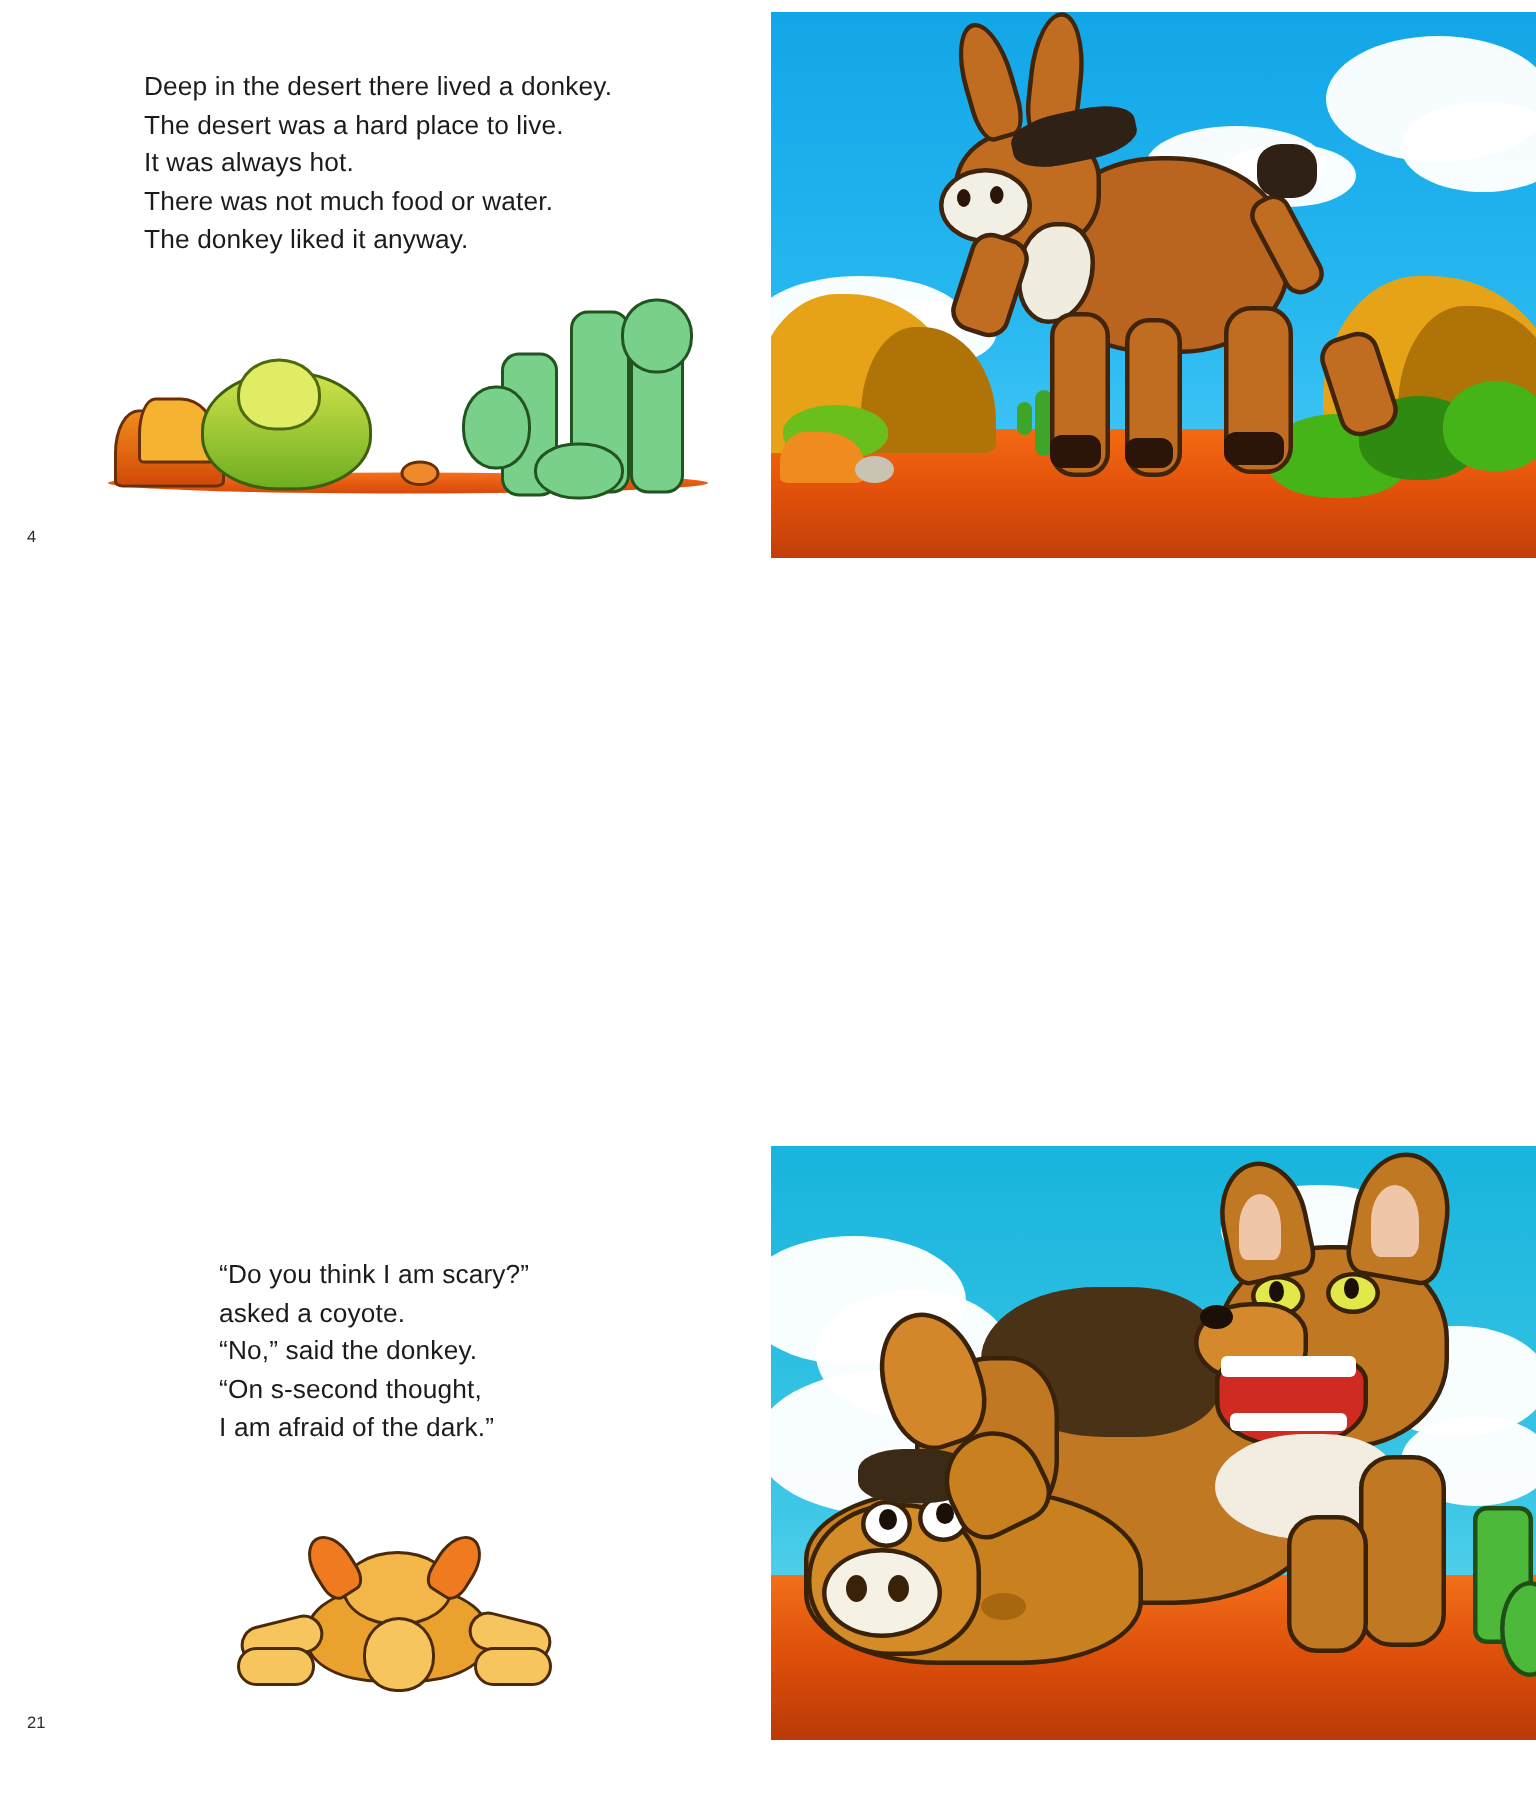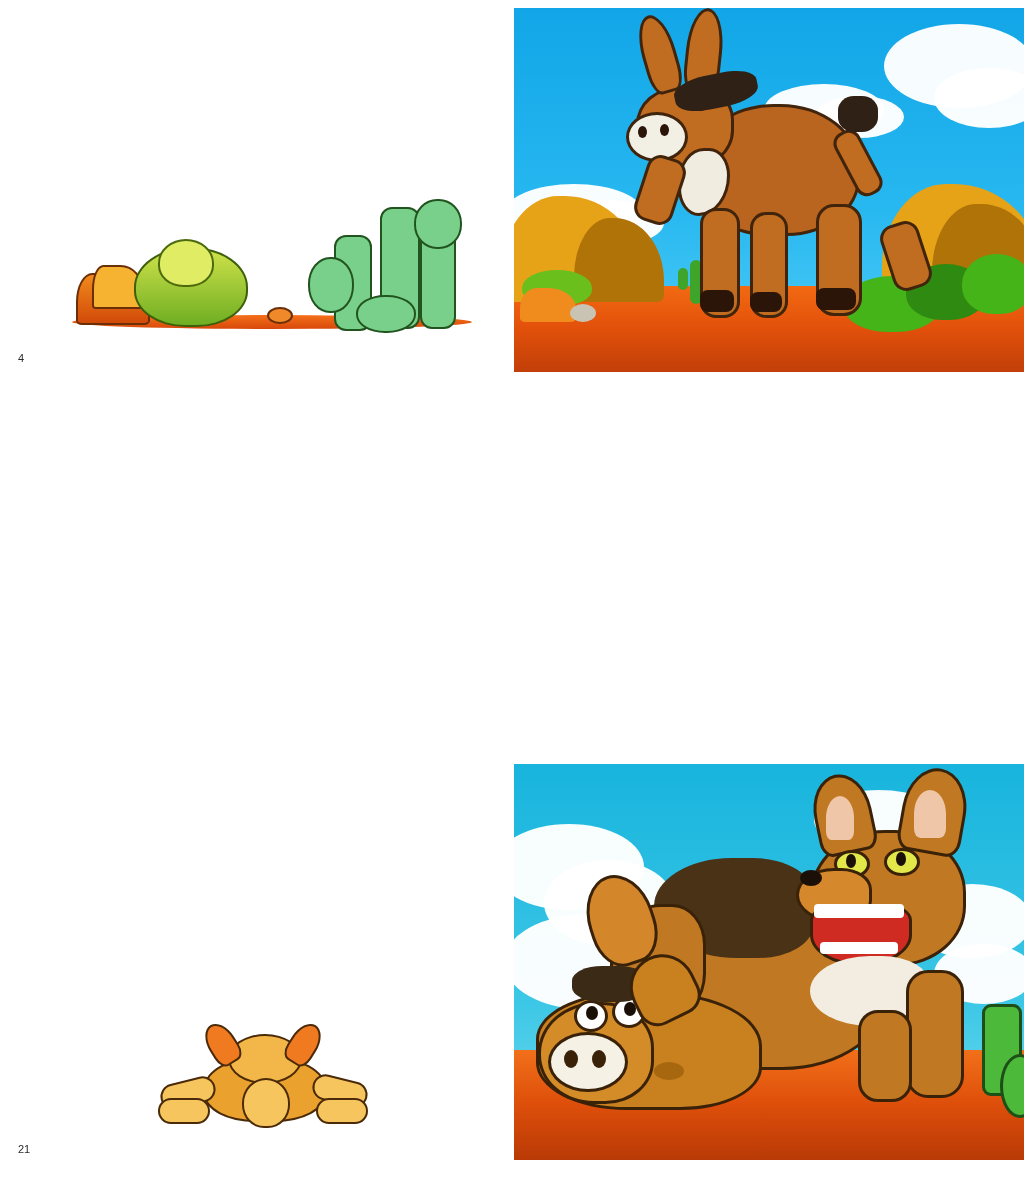--- a/index.html
+++ b/index.html
@@ -184,20 +184,25 @@
     border: 2.5px solid #4a2a08;
   }
 </style>
 </head>
 <body>
 
 <div class="page">
 
   <div class="spread" id="spread-0">
 
+    <div class="text-block" id="text-0">Deep in the desert there lived a donkey.
+The desert was a hard place to live.
+It was always hot.
+There was not much food or water.
+The donkey liked it anyway.</div>
     <div class="page-number" id="pagenum-0">4</div>
 
     <div class="vignette" id="vignette-desert">
       <div class="vig-ground"></div>
 
       <div class="vig-rock" style="left:14px; top:78px; width:70px; height:48px; background:linear-gradient(#f08a1c,#d24a09);"></div>
       <div class="vig-rock" style="left:30px; top:70px; width:48px; height:40px; background:#f6b332;"></div>
 
       <div class="vig-bush" style="left:72px; top:52px; width:110px; height:76px; background:linear-gradient(#cfe24a,#6fae22);"></div>
       <div class="vig-bush" style="left:96px; top:44px; width:52px; height:44px; background:#e0ec63; border-color:#4d6a0e;"></div>
@@ -266,20 +271,25 @@
       <div class="donkey-part" style="left:126px; top:148px; width:34px; height:62px; border-radius:14px; transform:rotate(18deg);"></div>
       <div class="donkey-part" style="left:372px; top:214px; width:34px; height:62px; border-radius:14px; transform:rotate(-18deg);"></div>
 
       <div class="donkey-part" style="left:330px; top:120px; width:22px; height:64px; border-radius:12px; transform:rotate(-28deg);"></div>
       <div class="mane" style="left:324px; top:88px; width:40px; height:36px;"></div>
     </div>
   </div>
 
   <div class="spread" id="spread-1">
 
+    <div class="text-block" id="text-1">“Do you think I am scary?”
+asked a coyote.
+“No,” said the donkey.
+“On s-second thought,
+I am afraid of the dark.”</div>
     <div class="page-number" id="pagenum-1">21</div>
 
     <div class="vignette" id="vignette-onback">
       <div class="ob-part" style="left:54px; top:34px; width:118px; height:62px; border-radius:48% 48% 42% 42%;"></div>
       <div class="ob-part" style="left:78px; top:12px; width:70px; height:46px; border-radius:50%; background:#f3b648;"></div>
       <div class="ob-part" style="left:58px; top:0px; width:24px; height:40px; border-radius:50% 50% 30% 30%; transform:rotate(-32deg); background:#ef7a20;"></div>
       <div class="ob-part" style="left:140px; top:0px; width:24px; height:40px; border-radius:50% 50% 30% 30%; transform:rotate(32deg); background:#ef7a20;"></div>
       <div class="ob-part" style="left:10px; top:58px; width:52px; height:22px; border-radius:14px; transform:rotate(-14deg); background:#f6c55e;"></div>
       <div class="ob-part" style="left:8px; top:76px; width:48px; height:22px; border-radius:14px; background:#f6c55e;"></div>
       <div class="ob-part" style="left:162px; top:56px; width:52px; height:22px; border-radius:14px; transform:rotate(14deg); background:#f6c55e;"></div>

